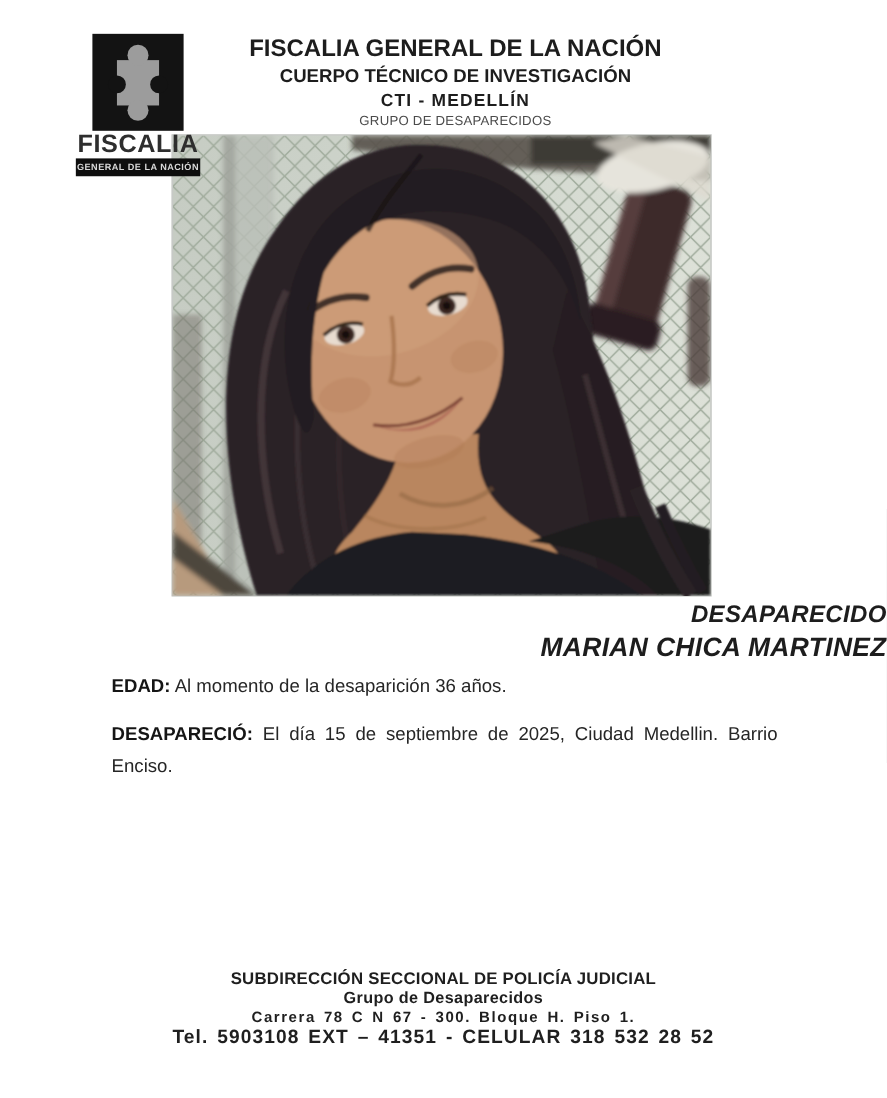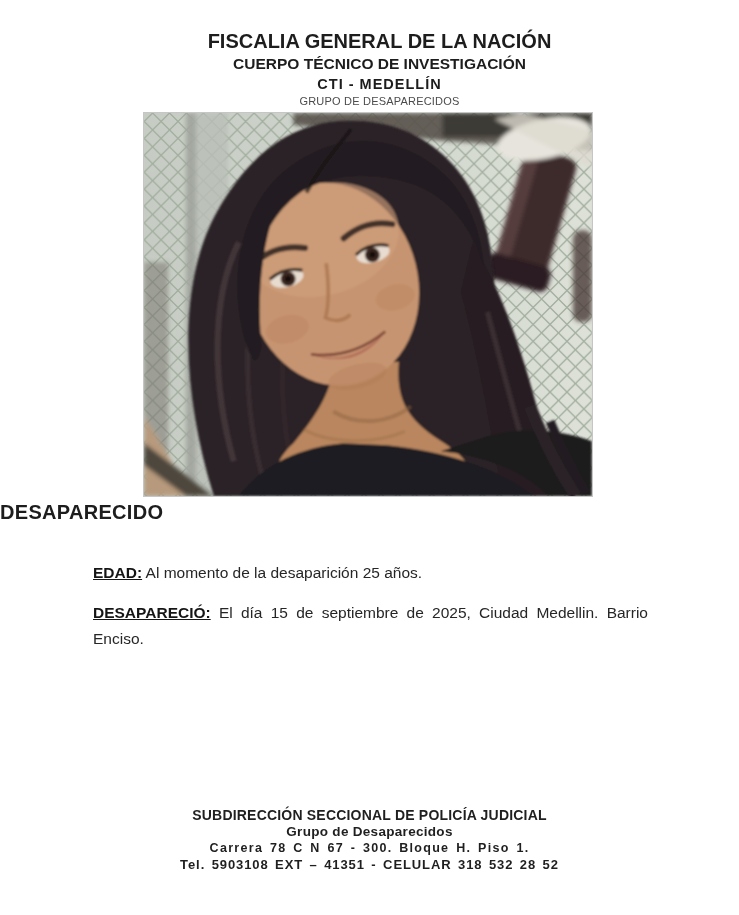--- a/index.html
+++ b/index.html
@@ -17,43 +17,56 @@
   
   .org{ position:absolute; top:30px; left:0; right:0; text-align:center; transform:translateX(10px); line-height:1.12; }
   .org-1{ font-size:20px; font-weight:bold; }
   .org-2{ font-size:15.5px; font-weight:bold; margin-top:3px; }
   .org-3{ font-size:14.5px; font-weight:bold; letter-spacing:1px; margin-top:3px; }
   .org-4{ font-size:11px; color:#4b4b4b; margin-top:3px; letter-spacing:.2px; }
   
   .photo{ position:absolute; left:143px; top:112px; width:450px; height:385px; border:1px solid #c6c6c6; background:#ced4cb; }
   .photo svg{ display:block; width:100%; height:100%; }
   
-  .title{ position:absolute; top:501px; left:0; right:0; text-align:left; }
+  .title{ position:absolute; top:501px; left:0; right:0; text-align:right;font-style:italic; }
   .title-status{ font-size:20px; font-weight:bold; letter-spacing:.3px; }
   .title-name{ font-size:22px; font-weight:bold; letter-spacing:.3px; margin-top:3px; }
   
   .details{ position:absolute; top:560px; left:93px; width:555px; font-size:15.5px; color:#262626; }
   .details p{ line-height:26px; text-align:justify; }
   .details p.d0{ margin-bottom:14px; }
   .details p.d1{ margin-bottom:28px; }
   .details p.d2{ margin-bottom:16px; }
-  .detail-label{ font-weight:bold; text-decoration:underline; color:#151515; }
+  .detail-label{ font-weight:bold; color:#151515; }
   .detail-sep{ font-weight:bold; color:#151515; }
   
   .footer{ position:absolute; top:807px; left:0; right:0; text-align:center; font-weight:bold; color:#1f1f1f; }
   .f1,.f2{ font-size:14px; line-height:16.5px; letter-spacing:.2px;text-align:center; }
   .f3{ font-size:13.5px; line-height:16.5px; letter-spacing:.3px; }
   .f4{ font-size:12.5px; line-height:16.5px; letter-spacing:1.3px; word-spacing:2px; }
-  .f5{ font-size:13px; line-height:16.5px; letter-spacing:.9px; word-spacing:2px; }
+  .f5{ font-size:16px; line-height:16.5px; letter-spacing:.9px; word-spacing:2px; }
 </style>
 </head>
 <body>
 
 <div class="poster">
 
+  <div class="logo">
+    <div class="logo-square">
+      <svg width="54" height="66" viewBox="-40 -48 80 96" aria-hidden="true">
+        <rect x="-26" y="-28" width="52" height="56" fill="#9c9c9c"></rect>
+        <circle cx="0" cy="-34" r="13" fill="#9c9c9c"></circle>
+        <circle cx="0" cy="34" r="13" fill="#9c9c9c"></circle>
+        <circle cx="-26" cy="2" r="11" fill="#131313"></circle>
+        <circle cx="26" cy="2" r="11" fill="#131313"></circle>
+      </svg>
+    </div>
+    <div class="logo-word">FISCALIA</div>
+    <div class="logo-strip">GENERAL DE LA NACIÓN</div>
+  </div>
 
   <div class="org">
     <div class="org-1">FISCALIA GENERAL DE LA NACIÓN</div>
     <div class="org-2">CUERPO TÉCNICO DE INVESTIGACIÓN</div>
     <div class="org-3">CTI -  MEDELLÍN</div>
     <div class="org-4">GRUPO DE DESAPARECIDOS</div>
   </div>
 
   <div class="photo">
     <svg viewBox="0 0 450 385" aria-hidden="true">
@@ -137,24 +150,25 @@
         <path d="M298 340 C340 344 382 360 406 385 L450 385 L450 330 C412 316 372 316 342 326 Z" fill="#1c1c1f"></path>
 
         <path d="M388 295 C400 325 416 358 434 385" stroke="#2b2326" stroke-width="12" fill="none"></path>
         <path d="M408 310 C420 338 432 362 444 382" stroke="#241d20" stroke-width="9" fill="none"></path>
       </g>
     </svg>
   </div>
 
   <div class="title">
     <div class="title-status">DESAPARECIDO</div>
+    <div class="title-name">MARIAN CHICA MARTINEZ</div>
   </div>
 
   <section class="details">
-    <p class="d0"><span class="detail-label">EDAD:</span><span class="detail-sep"></span> <span>Al momento de la desaparición 25 años.</span></p>
+    <p class="d0"><span class="detail-label">EDAD:</span><span class="detail-sep"></span> <span>Al momento de la desaparición 36 años.</span></p>
     <p class="d1"><span class="detail-label">DESAPARECIÓ:</span><span class="detail-sep"></span> <span>El día 15 de septiembre de 2025, Ciudad Medellin. Barrio Enciso.</span></p>
   </section>
 
   <footer class="footer">
     <div class="f1">SUBDIRECCIÓN SECCIONAL DE POLICÍA JUDICIAL</div>
     <div class="f3">Grupo de Desaparecidos</div>
     <div class="f4">Carrera 78 C N 67 - 300. Bloque H. Piso 1.</div>
     <div class="f5">Tel. 5903108 EXT – 41351 - CELULAR 318 532 28 52</div>
   </footer>
 

